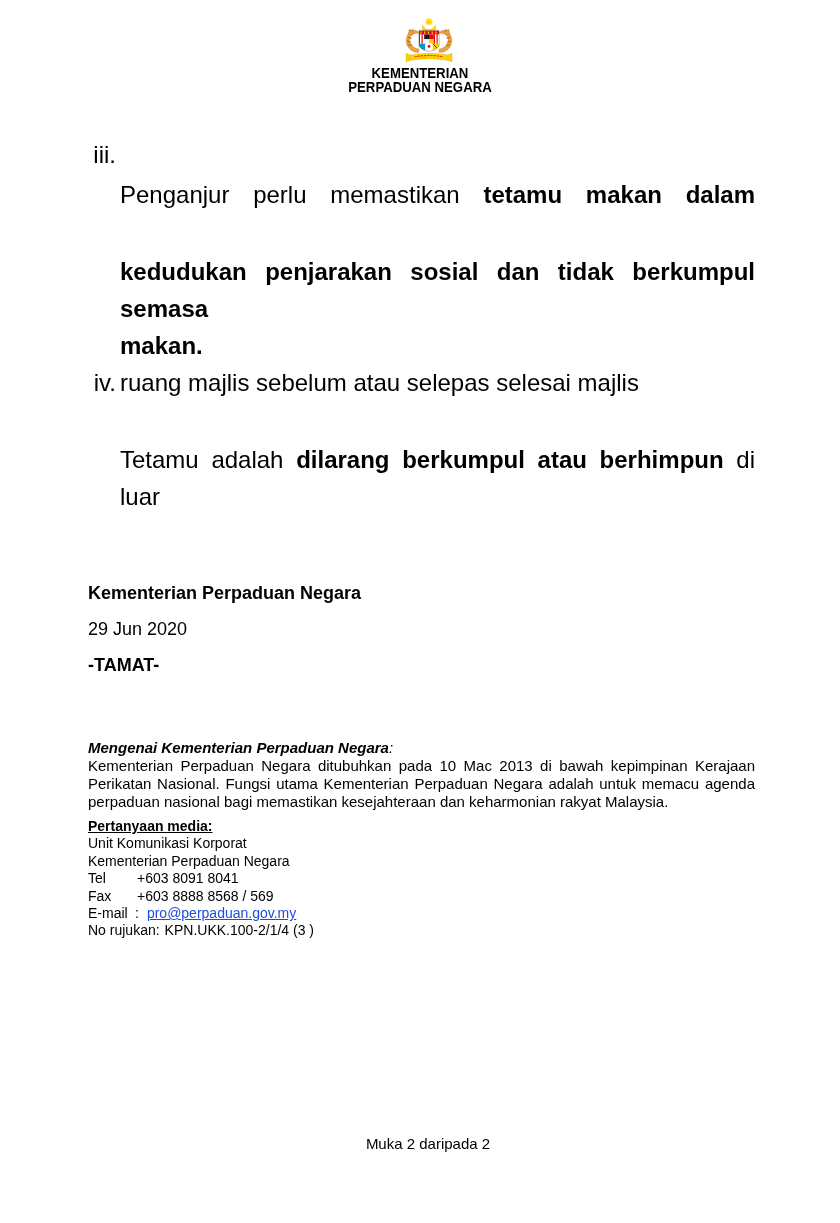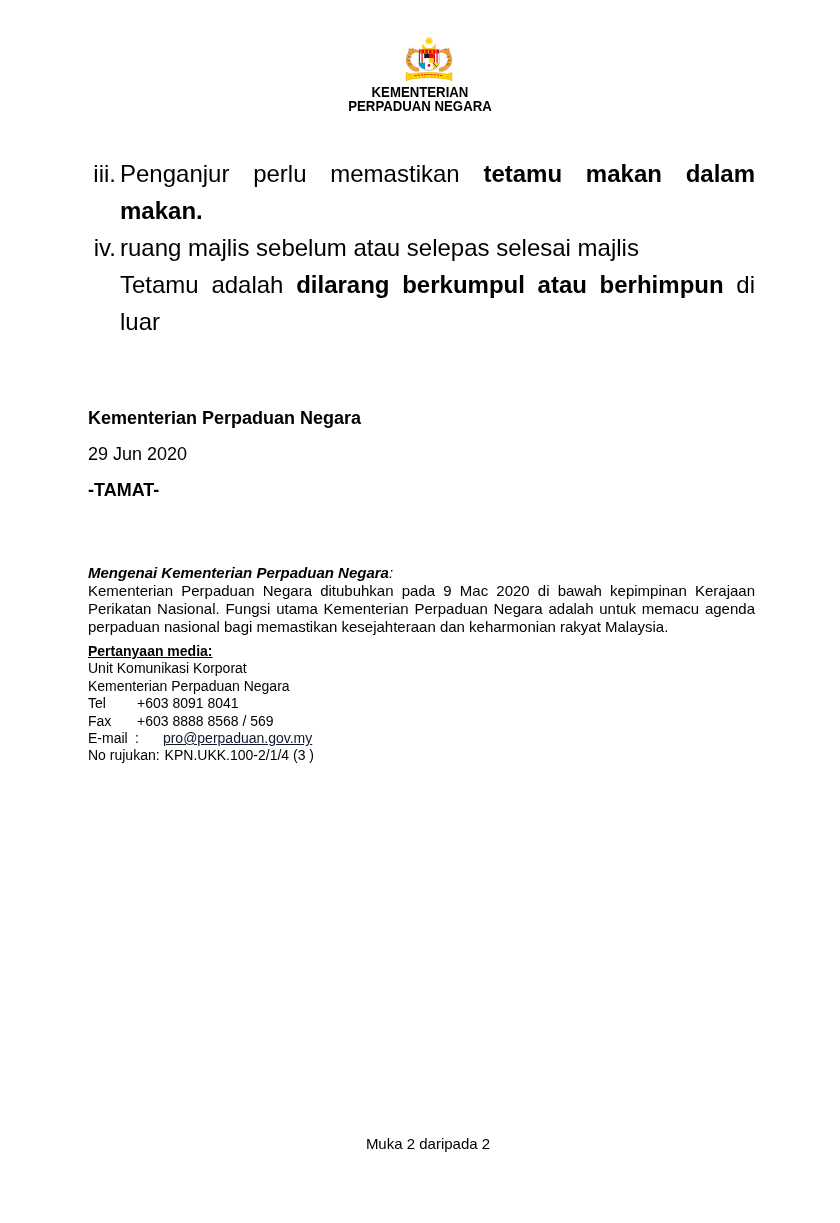--- a/index.html
+++ b/index.html
@@ -9,21 +9,21 @@
     width: 840px;
     height: 1223px;
     margin: 0 auto;
     background: #ffffff;
     color: #000000;
     font-family: "Liberation Sans", "DejaVu Sans", sans-serif;
     overflow: hidden;
   }
 
   
-  .header { padding-top: 36px; text-align: center; }
+  .header { padding-top: 17px; text-align: center; }
   .crest {
     display: block;
     margin: 0 auto;
     width: 72px;
     height: 46px;
     transform: translateX(9px);
   }
   .ministry-name {
     margin-top: 3px;
     font-weight: 700;
@@ -33,40 +33,40 @@
     transform: scaleX(0.88);
     transform-origin: 50% 50%;
   }
 
   
   .press-list { margin: 42px 85px 0 88px; font-size: 24px; line-height: 37px; }
   .list-item { display: flex; }
   .list-marker { width: 28px; flex: 0 0 28px; text-align: right; white-space: pre; }
   .list-body { flex: 1 1 auto; padding-left: 4px; }
   .line { text-align: left; }
-  .line.just { text-align: justify; text-align-last: justify; }
+  .line.just { text-align: justify; text-align-last: justify; margin-top: 40px; }
   b { font-weight: 700; }
 
   
   .signoff { margin: 60px 85px 0 88px; font-size: 18px; line-height: 36px; }
   .bold { font-weight: 700; }
 
   
   .about { margin: 56px 85px 0 88px; font-size: 15px; line-height: 18px; }
   .about-heading { font-style: italic; font-weight: 700; }
   .about-heading .colon { font-weight: 400; }
   .about-text { text-align: justify; }
 
   
   .media { margin: 7px 85px 0 88px; font-size: 14px; line-height: 17.4px; }
   .media-heading { font-weight: 700; text-decoration: underline; }
   .lbl { display: inline-block; width: 49px; }
   .lbl-email { display: inline-block; width: 44px; }
   .email-colon { display: inline-block; margin-left: 3px; }
-  .email-link { color: #0f172a; text-decoration: underline; margin-left: 24px; cursor: pointer; }
+  .email-link { color: #1d4ed8; text-decoration: underline; margin-left: 8px; cursor: pointer; }
   .ref-label { margin-right: 5px; }
 
   
   .page-footer {
     position: absolute;
     left: 16px; right: 0;
     top: 1135px;
     text-align: center;
     font-size: 15px;
   }
@@ -168,20 +168,23 @@
   </div>
 
   <div class="press-list">
 
     <div class="list-item">
       <span class="list-marker">iii.</span>
       <div class="list-body">
         <div class="line just">
           <span>Penganjur perlu memastikan </span><b>tetamu makan dalam</b>
         </div>
+        <div class="line just">
+          <b>kedudukan penjarakan sosial dan tidak berkumpul semasa</b>
+        </div>
         <div class="line">
           <b>makan.</b>
         </div>
       </div>
     </div>
 
     <div class="list-item">
       <span class="list-marker">iv.</span>
       <div class="list-body">
         <div class="line">
@@ -198,21 +201,21 @@
   <div class="signoff">
     <div class="bold">Kementerian Perpaduan Negara</div>
     <div>29 Jun 2020</div>
     <div class="bold">-TAMAT-</div>
   </div>
 
   <div class="about">
     <div class="about-heading">
       <span>Mengenai Kementerian Perpaduan Negara</span><span class="colon">:</span>
     </div>
-    <p class="about-text">Kementerian Perpaduan Negara ditubuhkan pada 9 Mac 2020 di bawah kepimpinan Kerajaan Perikatan Nasional. Fungsi utama Kementerian Perpaduan Negara adalah untuk memacu agenda perpaduan nasional bagi memastikan kesejahteraan dan keharmonian rakyat Malaysia.</p>
+    <p class="about-text">Kementerian Perpaduan Negara ditubuhkan pada 10 Mac 2013 di bawah kepimpinan Kerajaan Perikatan Nasional. Fungsi utama Kementerian Perpaduan Negara adalah untuk memacu agenda perpaduan nasional bagi memastikan kesejahteraan dan keharmonian rakyat Malaysia.</p>
   </div>
 
   <div class="media">
     <div class="media-heading">Pertanyaan media:</div>
     <div>Unit Komunikasi Korporat</div>
     <div>Kementerian Perpaduan Negara</div>
     <div class="row">
       <span class="lbl">Tel</span><span>+603 8091 8041</span>
     </div>
     <div class="row">

